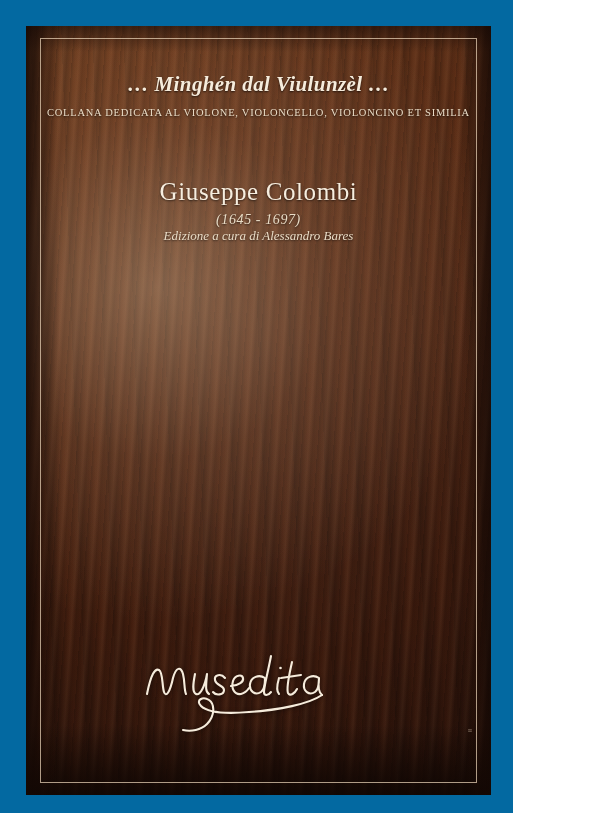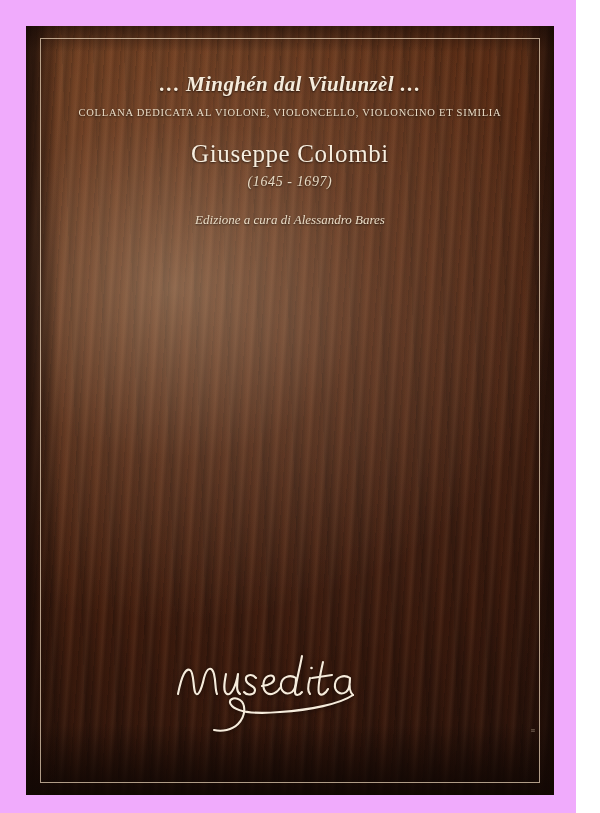--- a/index.html
+++ b/index.html
@@ -10,25 +10,25 @@
   body {
     width: 600px;
     height: 813px;
     overflow: hidden;
     font-family: "Liberation Serif", serif;
   }
 
   
   .cover {
     position: relative;
-    width: 576px;
+    width: 513px;
     height: 813px;
     box-sizing: border-box;
     padding: 26px 22px 18px 26px;
-    background: #f0abfc;
+    background: #0369a1;
   }
 
   .wood {
     position: relative;
     width: 100%;
     height: 100%;
     box-sizing: border-box;
     overflow: hidden;
     background:
       
@@ -96,21 +96,21 @@
   .series-sub {
     margin-top: 10px;
     font-size: 10.5px;
     letter-spacing: 0.75px;
     color: #eadcc6;
     text-shadow: 0 1px 2px rgba(0,0,0,0.6);
   }
 
   
   .composer {
-    margin-top: 22px;
+    margin-top: 60px;
     font-size: 25px;
     letter-spacing: 0.6px;
     color: #f7eedf;
     text-shadow: 0 1px 2px rgba(0,0,0,0.6);
   }
   .dates {
     margin-top: 6px;
     font-style: italic;
     font-size: 14px;
     letter-spacing: 0.6px;
@@ -134,21 +134,20 @@
     text-shadow: 0 1px 2px rgba(0,0,0,0.55);
   }
   .versions {
     margin-top: 22px;
     font-style: italic;
     font-size: 13.5px;
     color: #f0e3cf;
     text-shadow: 0 1px 2px rgba(0,0,0,0.55);
   }
   .editor {
-    margin-top: 22px;
     font-style: italic;
     font-size: 13px;
     color: #eadcc6;
     text-shadow: 0 1px 2px rgba(0,0,0,0.55);
   }
 
   
   .logo-wrap {
     position: absolute;
     left: 0;

